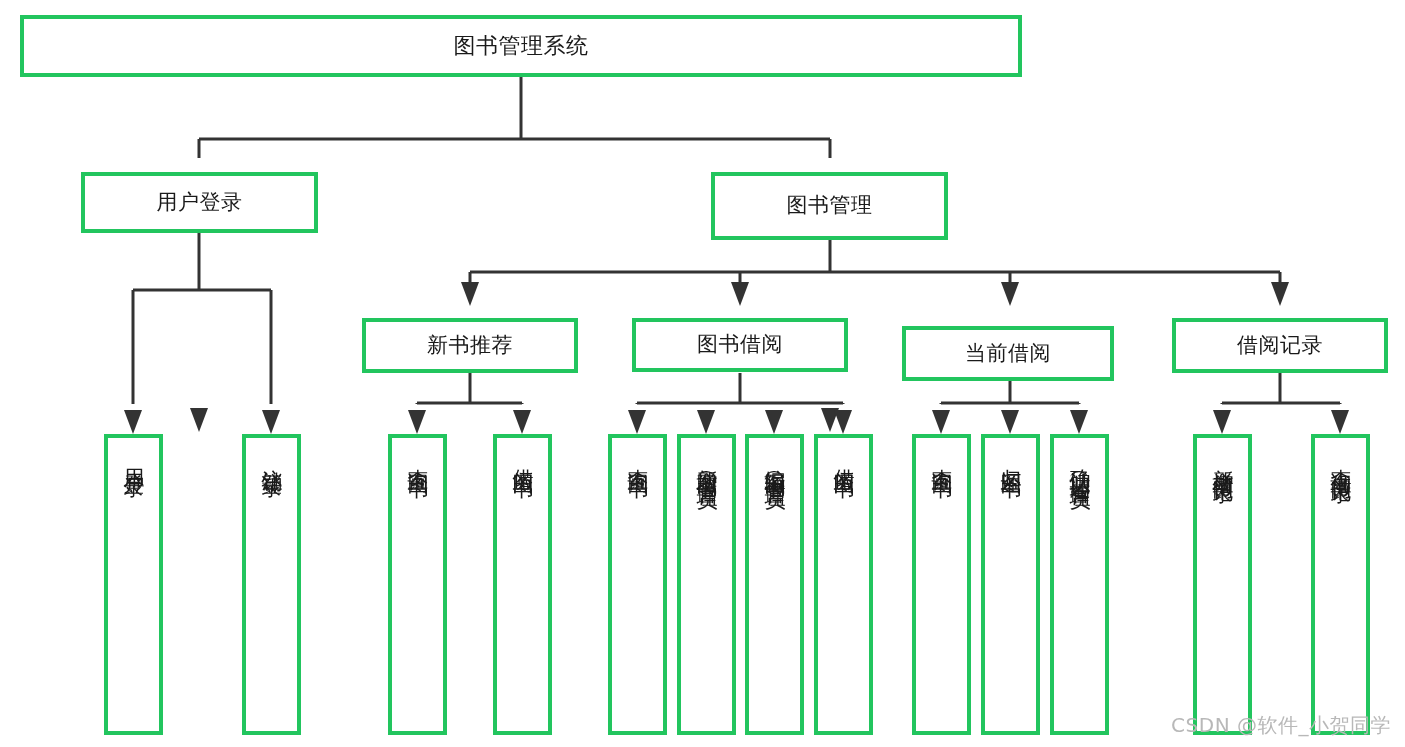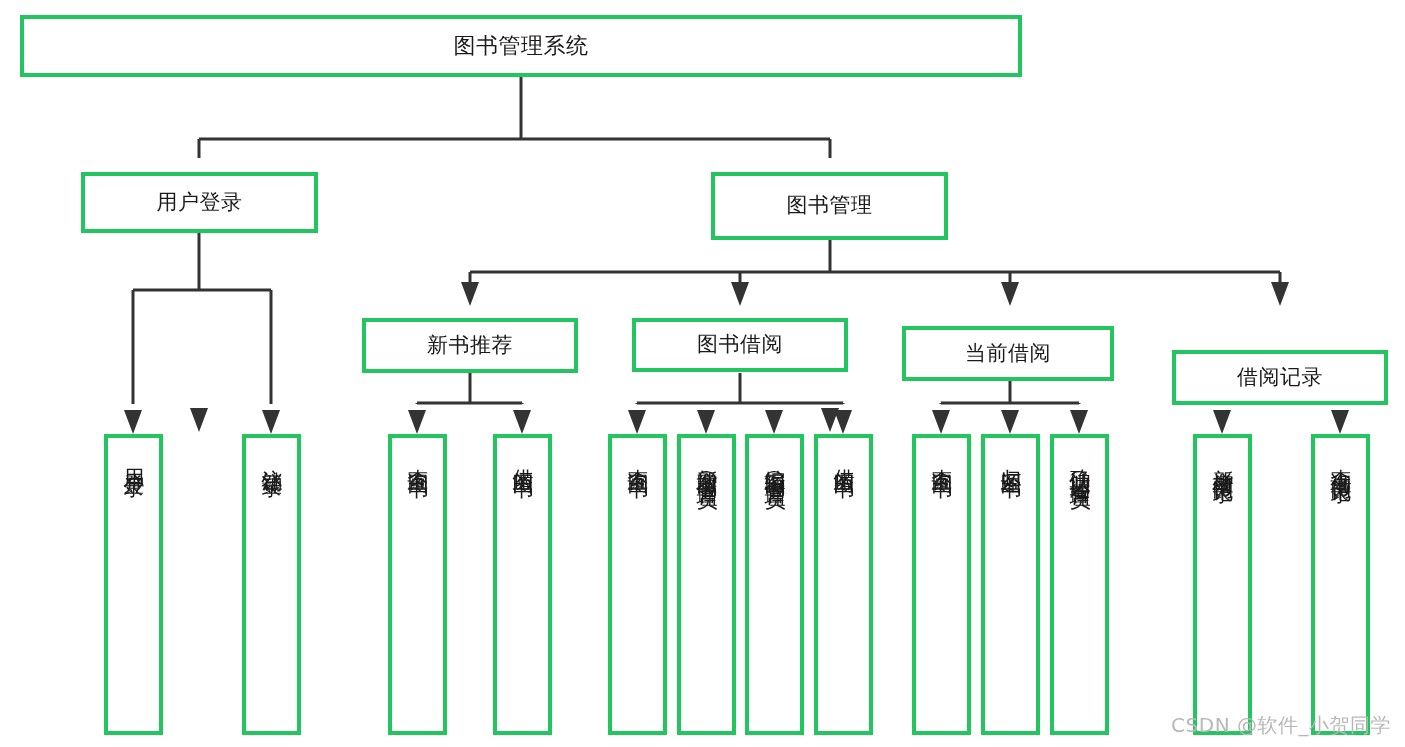--- a/index.html
+++ b/index.html
@@ -165,21 +165,21 @@
 
   <div class="node-box horiz" style="left:362px; top:318px; width:216px; height:55px;">
     <span class="node-label">新书推荐</span>
   </div>
   <div class="node-box horiz" style="left:632px; top:318px; width:216px; height:54px;">
     <span class="node-label">图书借阅</span>
   </div>
   <div class="node-box horiz" style="left:902px; top:318px; width:212px; height:55px;margin-top:8px;">
     <span class="node-label">当前借阅</span>
   </div>
-  <div class="node-box horiz" style="left:1172px; top:318px; width:216px; height:55px;margin-top:32px;">
+  <div class="node-box horiz" style="left:1172px; top:318px; width:216px; height:55px;">
     <span class="node-label">借阅记录</span>
   </div>
 
   <div class="node-box vert" style="left:104px; top:434px; width:59px; height:301px;">
     <span class="node-label">用户登录</span>
   </div>
   <div class="node-box vert" style="left:242px; top:434px; width:59px; height:301px;">
     <span class="node-label">注销登录</span>
   </div>
 

